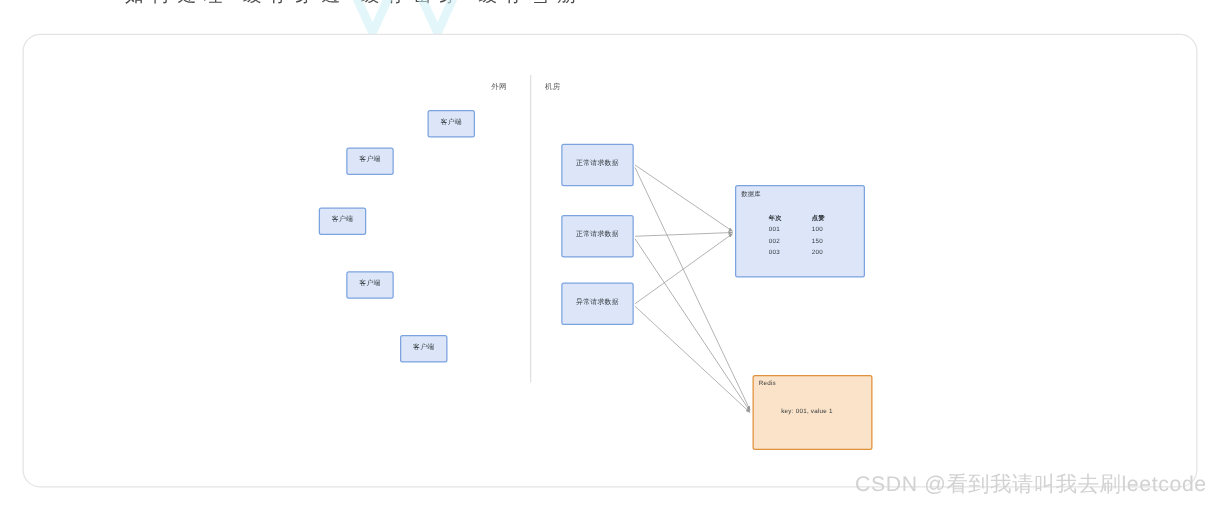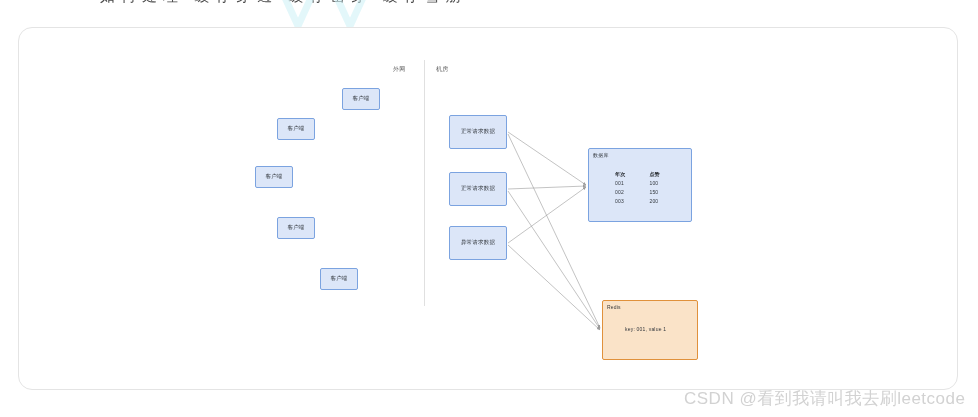--- a/index.html
+++ b/index.html
@@ -183,21 +183,21 @@
     top: 0;
     width: 978px;
     height: 417px;
     pointer-events: none;
   }
 
   
   .csdn-watermark {
     position: absolute;
     left: 684px;
-    top: 387px;
+    top: 376px;
     font-size: 17px;
     color: #d2d2d2;
     white-space: nowrap;
     letter-spacing: 0.5px;
   }
 </style>
 </head>
 <body>
 
 <div id="page">

